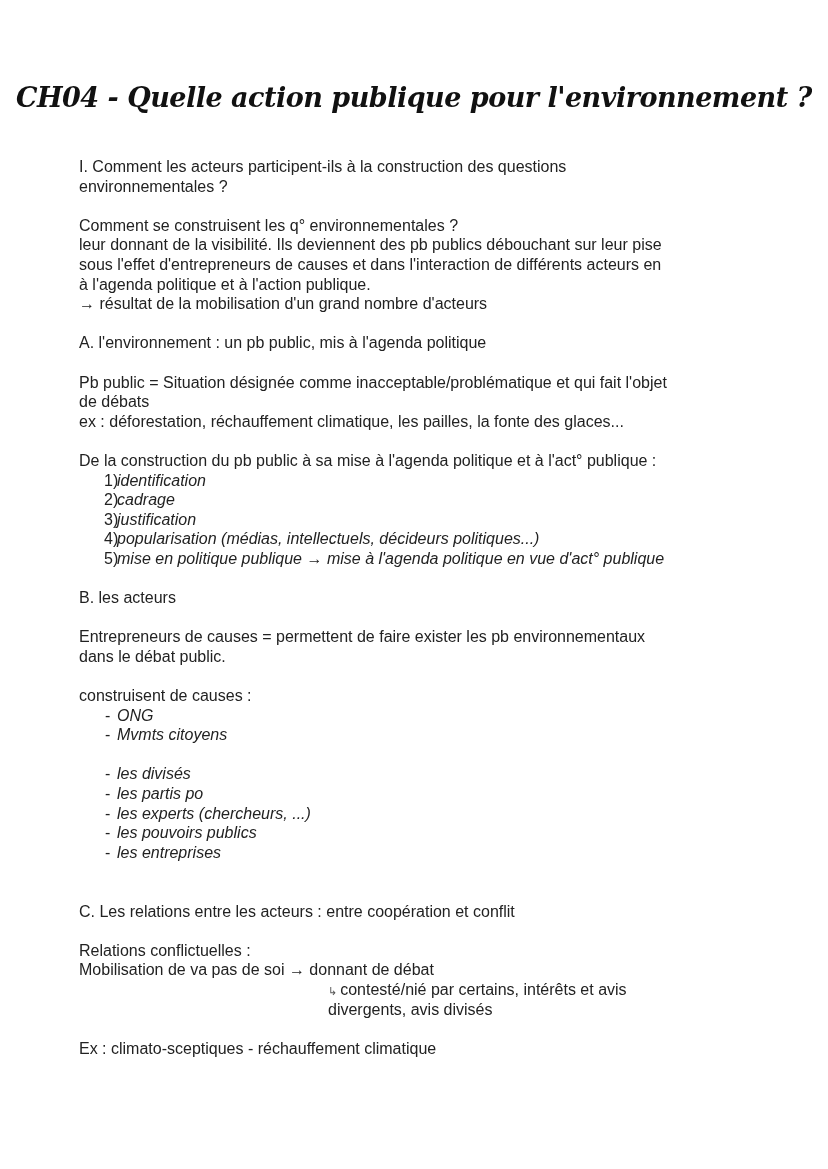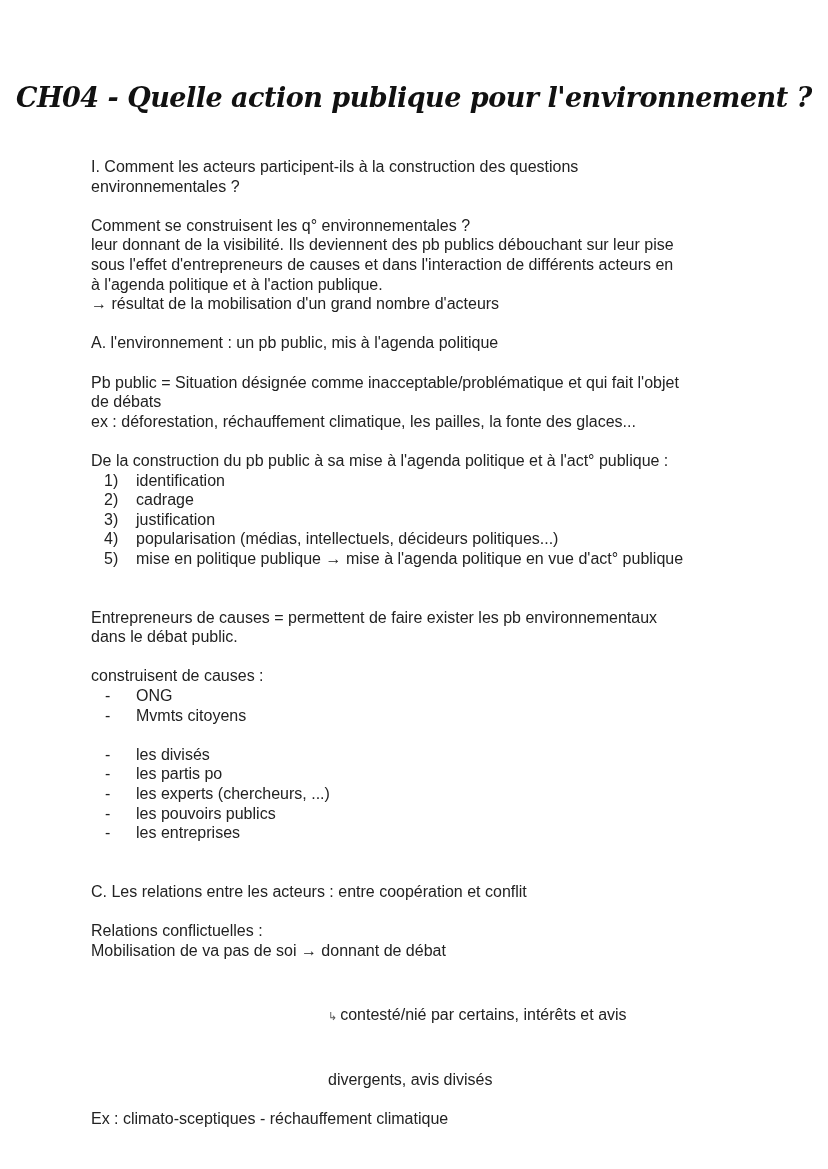--- a/index.html
+++ b/index.html
@@ -36,21 +36,20 @@
     width: 690px;
     font-family: "Liberation Sans", sans-serif;
     font-size: 16px;
     line-height: 19.6px;
     color: #222222;
   }
   .line {
     display: block;
     min-height: 19.6px;
     white-space: nowrap;
-    margin-left: 12px;
   }
   .blank {
     display: block;
     height: 19.6px;
   }
   .list-item {
     display: block;
     height: 19.6px;
     white-space: nowrap;
     position: relative;
@@ -58,28 +57,28 @@
   .list-marker {
     position: absolute;
     left: 25px;
     width: 22px;
   }
   .list-marker.dash {
     left: 26px;
   }
   .list-text {
     position: absolute;
-    left: 57px;
+    left: 38px;
+    font-style: italic;
   }
   .indent-block {
     display: block;
     padding-left: 249px;
     white-space: nowrap;
     height: 19.6px;
-    margin-top: 45px;
   }
   .sub-arrow {
     font-size: 11px;
     color: #555;
     margin-right: 3px;
   }
 </style>
 </head>
 <body>
 
@@ -126,20 +125,21 @@
       </span>
       <span class="list-item">
         <span class="list-marker">5)</span>
         <span class="list-text">mise en politique publique → mise à l'agenda politique en vue d'act° publique</span>
       </span>
     </div>
     <span class="blank"></span>
   </div>
 
   <div>
+    <span class="line">B. les acteurs</span>
     <span class="blank"></span>
     <span class="line">Entrepreneurs de causes = permettent de faire exister les pb environnementaux</span>
     <span class="line">dans le débat public.</span>
     <span class="blank"></span>
     <span class="line">construisent de causes :</span>
     <div>
       <span class="list-item">
         <span class="list-marker dash">-</span>
         <span class="list-text">ONG</span>
       </span>

